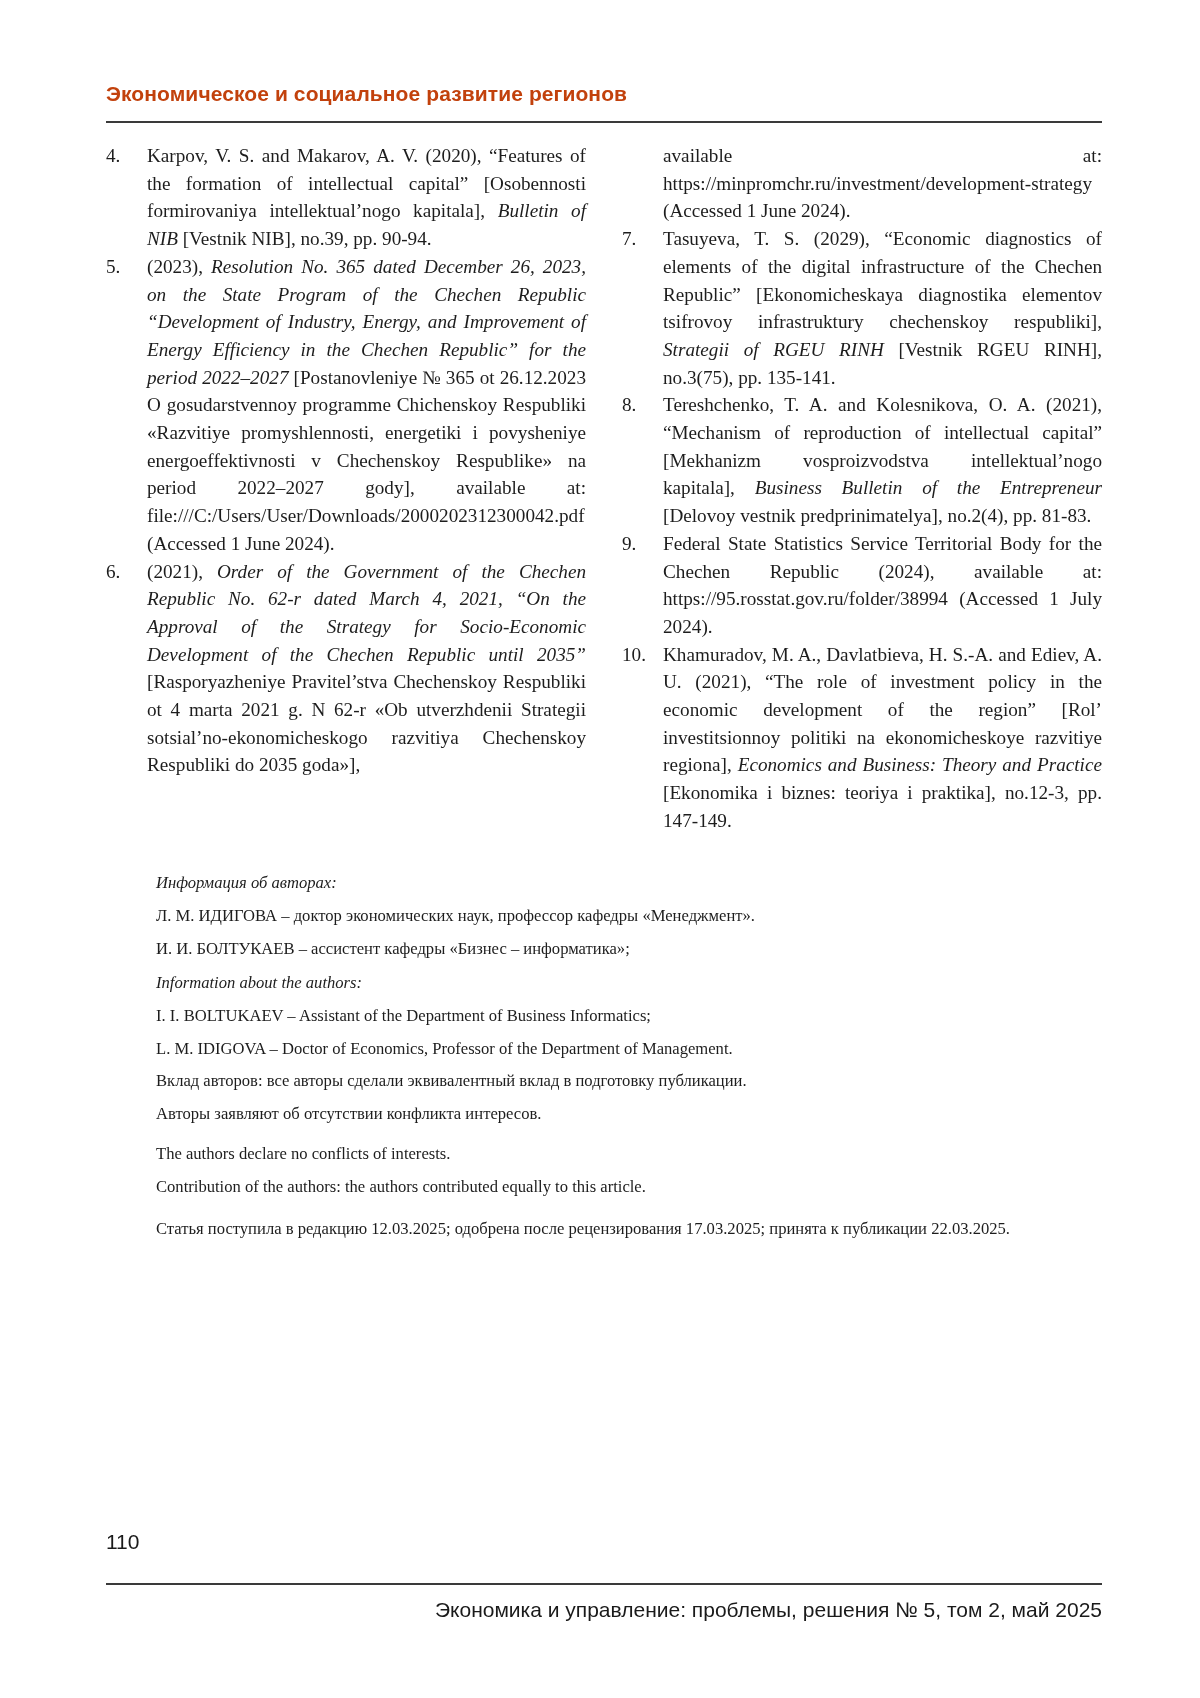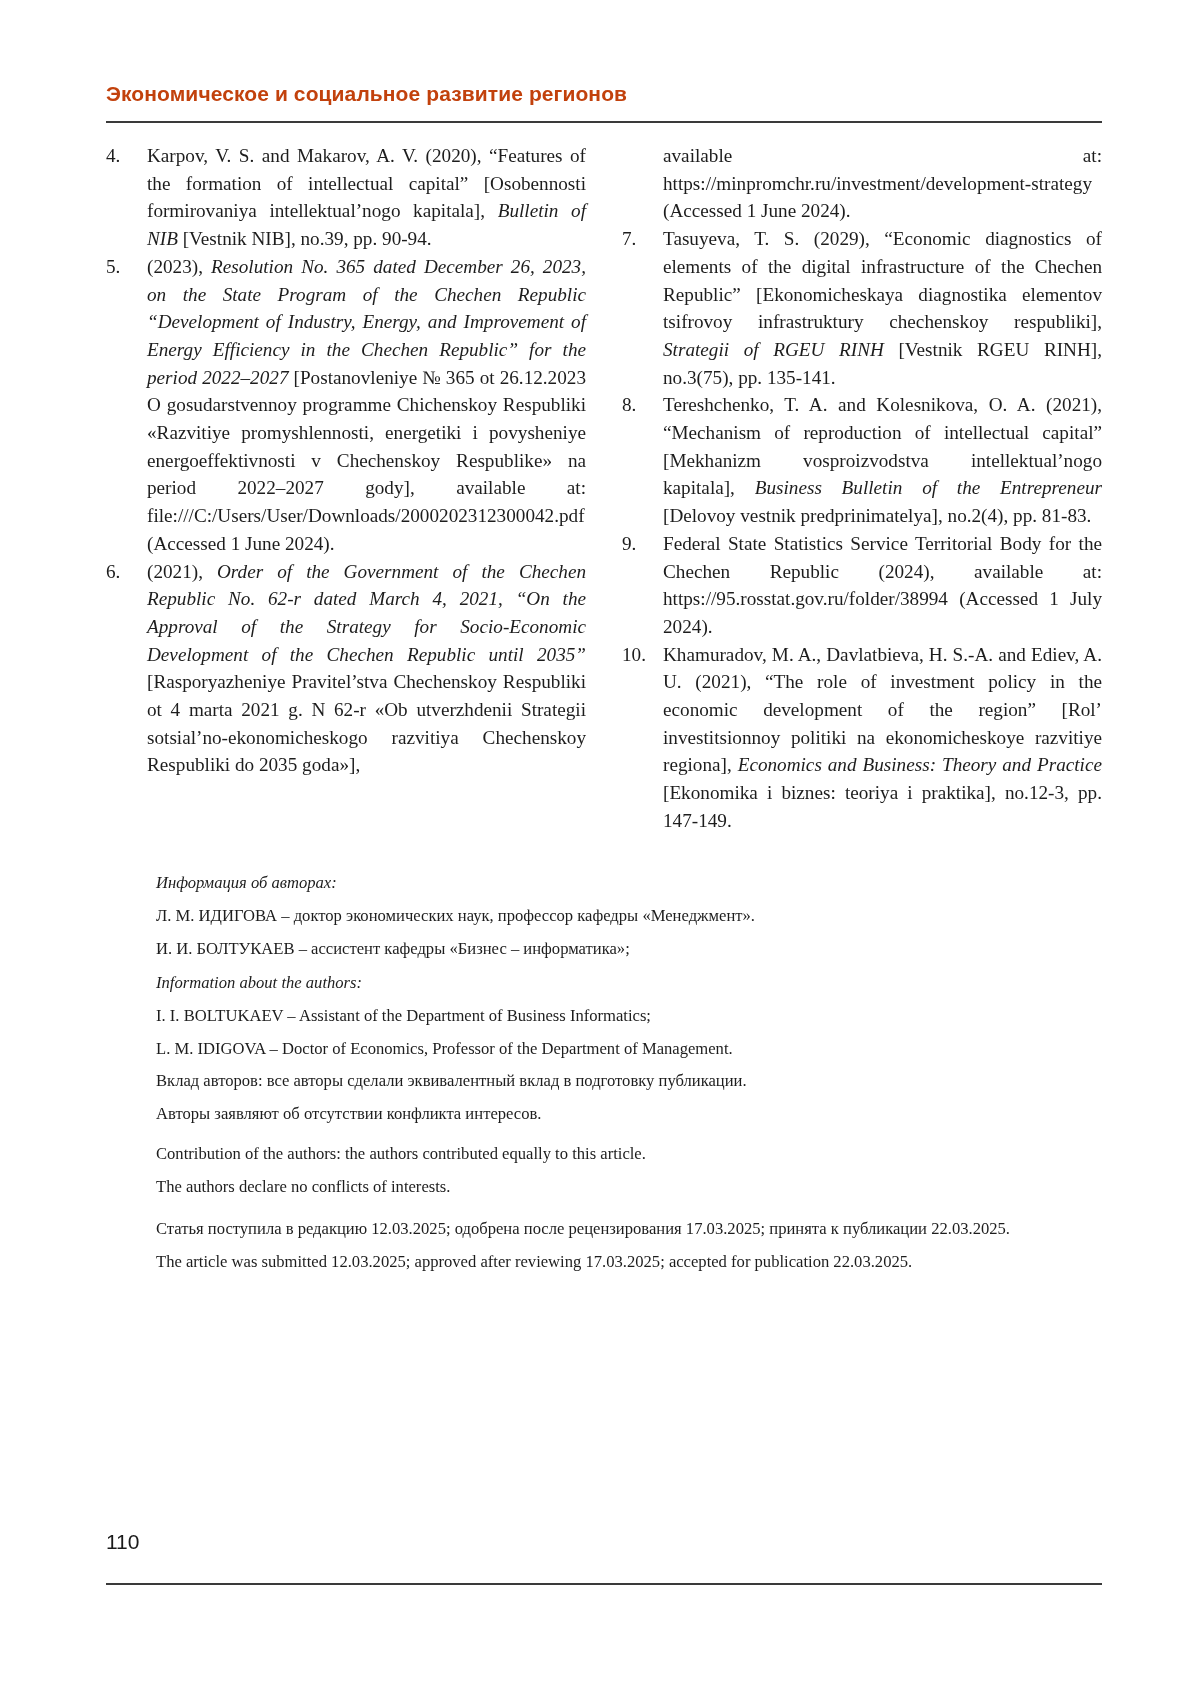--- a/index.html
+++ b/index.html
@@ -93,24 +93,24 @@
     <p>I. I. BOLTUKAEV – Assistant of the Department of Business Informatics;</p>
     <p>L. M. IDIGOVA – Doctor of Economics, Professor of the Department of Management.</p>
   </div>
 
   <div class="info contrib-ru">
     <p>Вклад авторов: все авторы сделали эквивалентный вклад в подготовку публикации.</p>
     <p>Авторы заявляют об отсутствии конфликта интересов.</p>
   </div>
 
   <div class="info contrib-en">
+    <p>The authors declare no conflicts of interests.</p>
     <p>Contribution of the authors: the authors contributed equally to this article.</p>
-    <p>The authors declare no conflicts of interests.</p>
   </div>
 
   <div class="info dates">
     <p>Статья поступила в редакцию 12.03.2025; одобрена после рецензирования 17.03.2025; принята к публикации 22.03.2025.</p>
-    <p>The article was submitted 12.03.2025; approved after reviewing 17.03.2025; accepted for publication 22.03.2025.</p>
   </div>
 
   <div class="rule bottom"></div>
   <div class="footer-page">110</div>
+  <div class="footer-journal">Экономика и управление: проблемы, решения № 5, том 2, май 2025</div>
 </div>
 
 </body></html>

